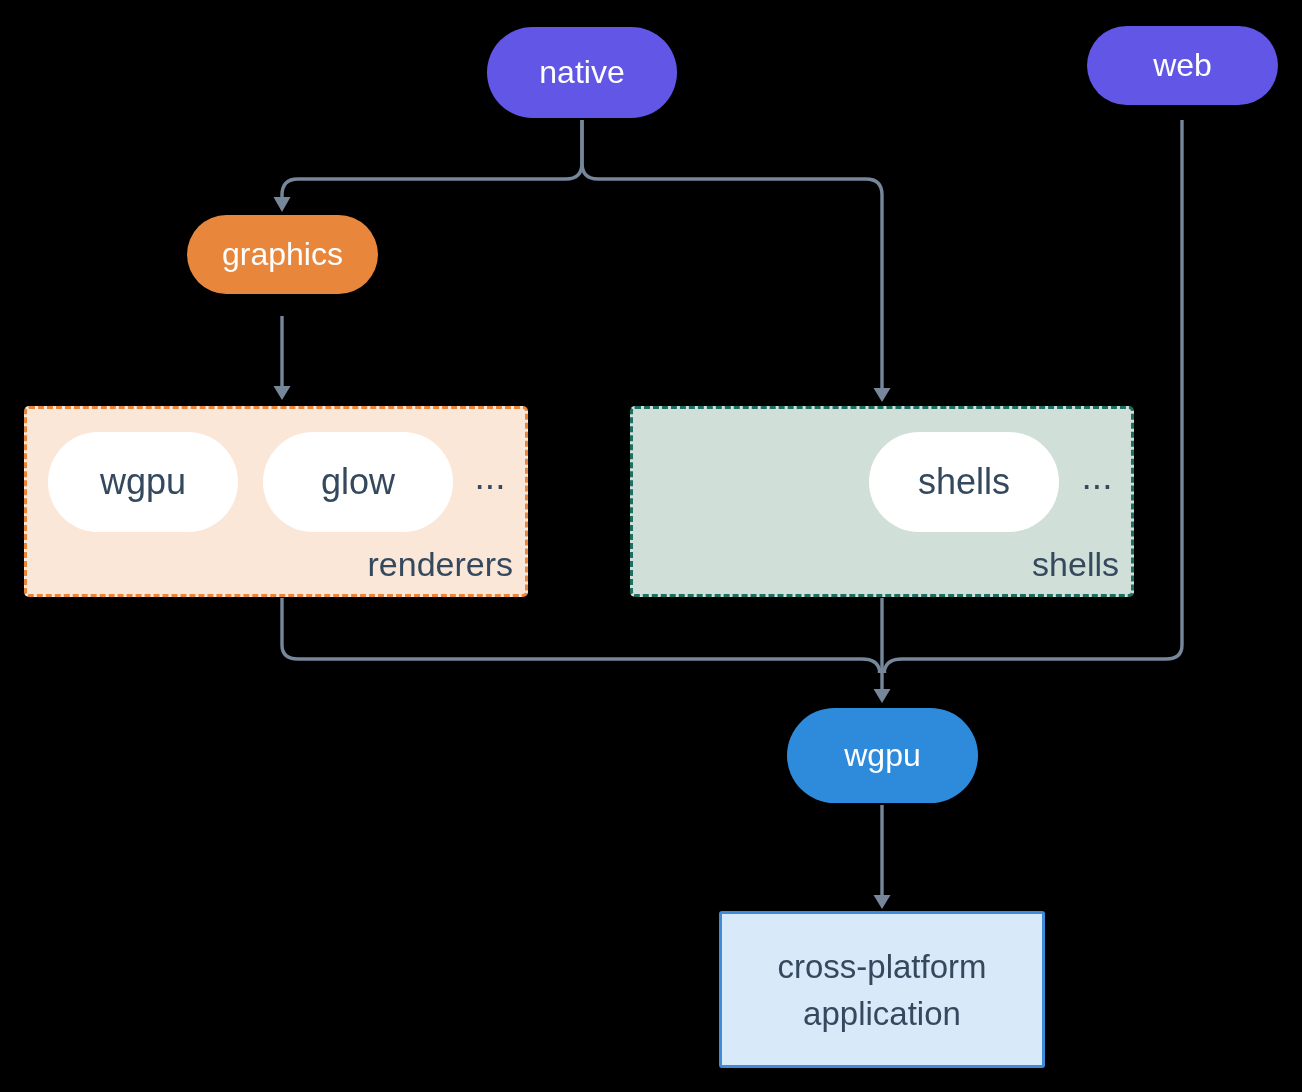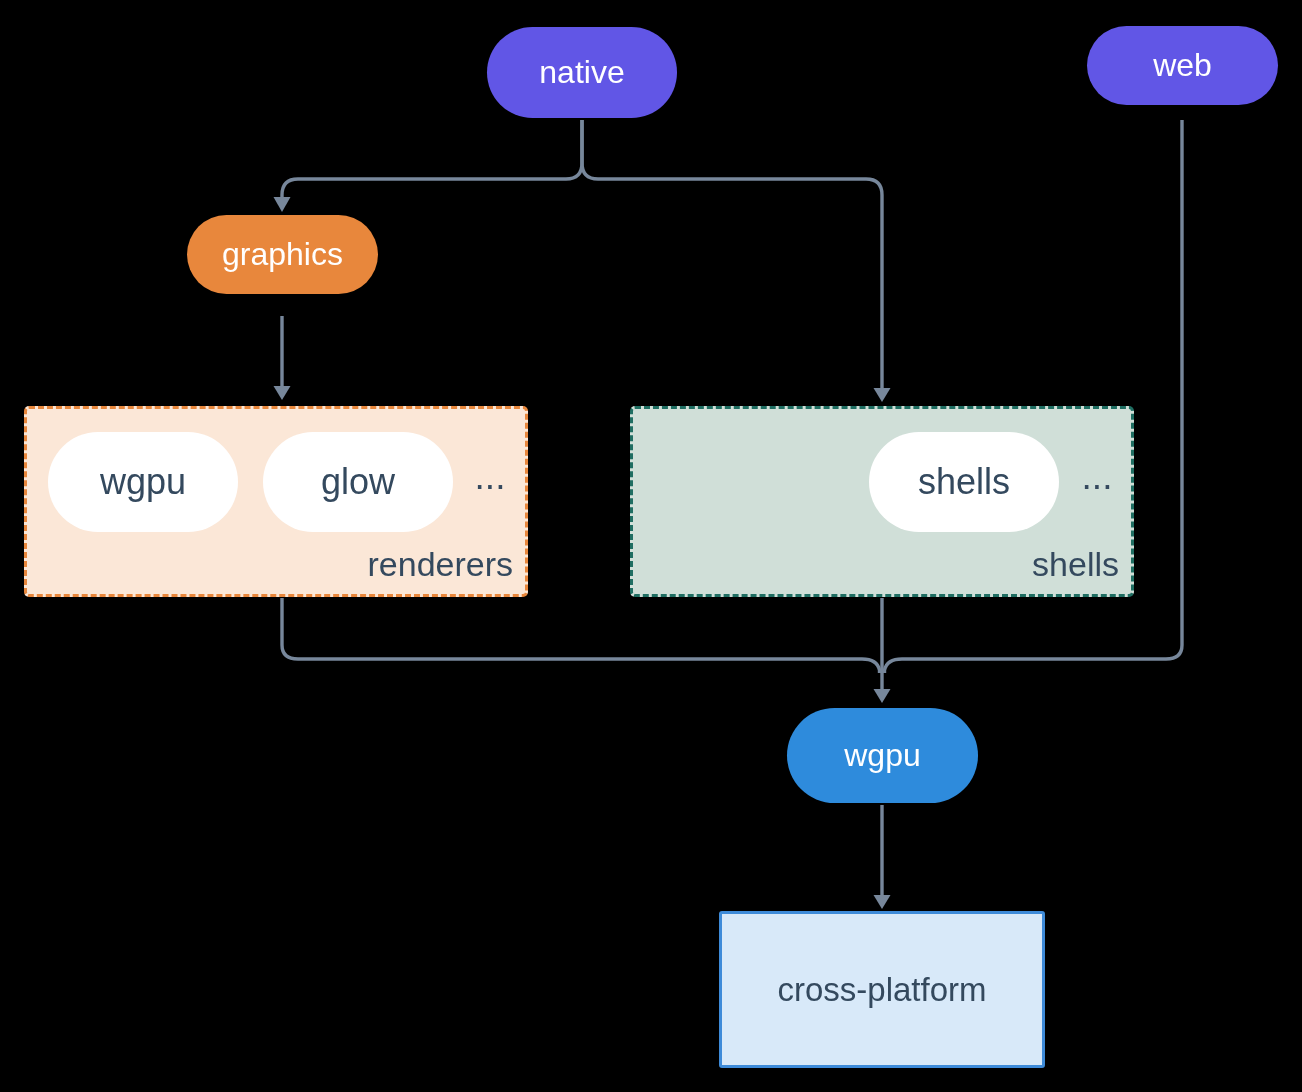--- a/index.html
+++ b/index.html
@@ -159,15 +159,16 @@
     <span class="ellipsis">...</span>
     <span class="group-label">shells</span>
   </div>
 
   <div id="node-iced" class="pill">
     <span>wgpu</span>
   </div>
 
   <div id="node-app">
     <span>cross-platform</span>
+    <span>application</span>
   </div>
 
 </div>
 
 </body></html>

